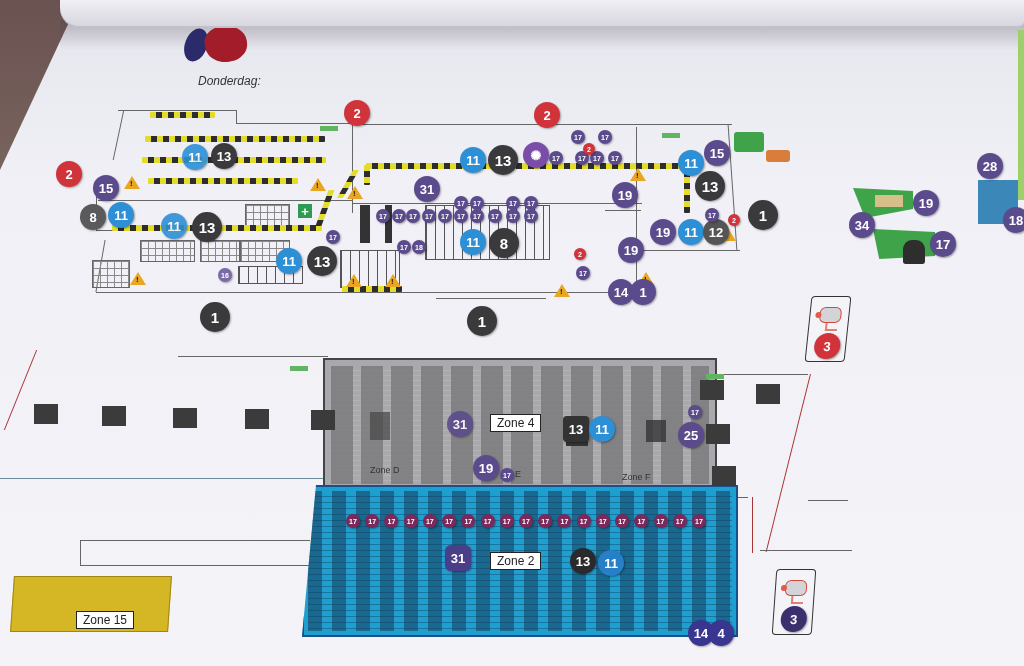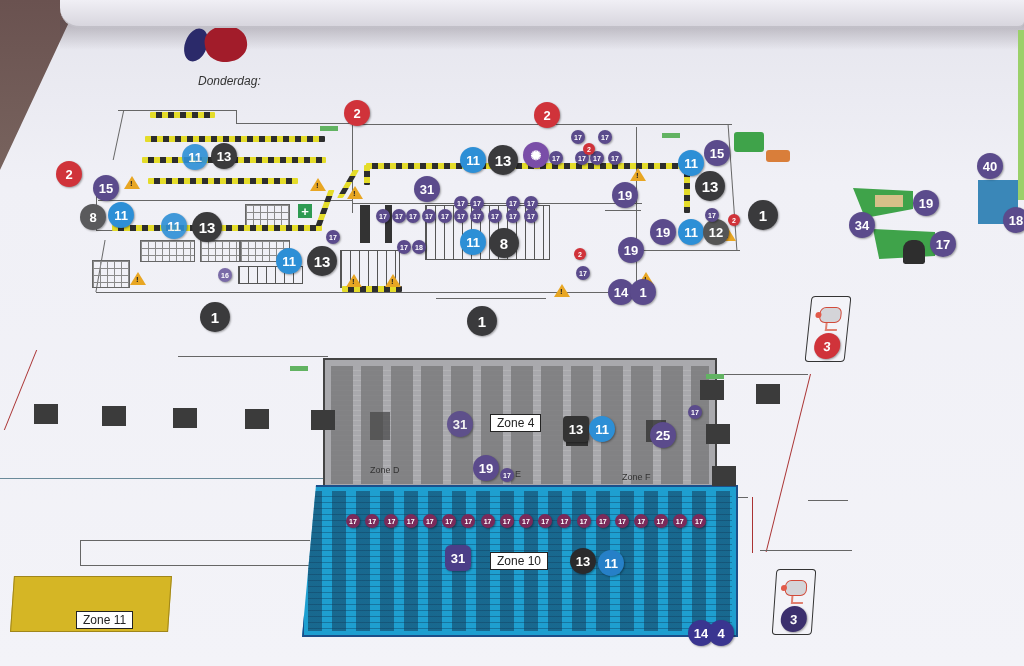--- a/index.html
+++ b/index.html
@@ -287,21 +287,21 @@
   <div class="container-img" style="left:766px;top:150px;width:24px;height:12px;background:#d97e3a;border-radius:3px;"></div>
 </div>
 
 <div>
   <div class="container-img green-container" style="left:853px;top:188px;width:60px;height:30px;clip-path:polygon(0 0,100% 10%,100% 70%,20% 100%);"></div>
   <div class="container-img" style="left:875px;top:195px;width:28px;height:12px;background:#d6c089;"></div>
   <div class="container-img green-container" style="left:873px;top:229px;width:62px;height:30px;clip-path:polygon(0 0,100% 10%,100% 90%,10% 100%);"></div>
   <div class="container-img" style="left:903px;top:240px;width:22px;height:24px;background:#2e2e2e;border-radius:40% 40% 10% 10%;"></div>
   <div class="container-img" style="left:978px;top:180px;width:40px;height:44px;background:#3a87b8;"></div>
 
-  <div class="marker m-md" style="left:977px;top:153px;background:#5b4b8c;">40</div>
+  <div class="marker m-md" style="left:977px;top:153px;background:#5b4b8c;">28</div>
   <div class="marker m-md" style="left:913px;top:190px;background:#5b4b8c;">19</div>
   <div class="marker m-md" style="left:849px;top:212px;background:#5b4b8c;">34</div>
   <div class="marker m-md" style="left:930px;top:231px;background:#5b4b8c;">17</div>
   <div class="marker m-md" style="left:1003px;top:207px;background:#5b4b8c;">18</div>
 </div>
 
 <div class="camera-card" style="left:808px;top:296px;transform:skewX(-6deg);">
   <div class="cam"></div>
   <div class="marker m-md" style="left:7px;top:36px;background:#d0333a;">3</div>
 </div>
@@ -342,29 +342,29 @@
   <div class="zone-label" style="left:490px;top:414px;">Zone 4</div>
   <div class="sub-label" style="left:370px;top:465px;">Zone D</div>
   <div class="sub-label" style="left:515px;top:469px;">E</div>
   <div class="sub-label" style="left:622px;top:472px;">Zone F</div>
   <div style="position:absolute;left:370px;top:412px;width:20px;height:28px;background:#444;opacity:0.7;z-index:5;"></div>
   <div style="position:absolute;left:566px;top:418px;width:22px;height:28px;background:#333;z-index:5;"></div>
   <div style="position:absolute;left:646px;top:420px;width:20px;height:22px;background:#333;opacity:0.8;z-index:5;"></div>
   <div class="marker m-md" style="left:447px;top:411px;background:#5b4b8c;opacity:0.9;">31</div>
   <div class="marker m-md" style="left:563px;top:416px;background:#333;border-radius:4px;">13</div>
   <div class="marker m-md" style="left:589px;top:416px;background:#2d8fd6;">11</div>
-  <div class="marker m-md" style="left:650px;top:422px;background:#5b4b8c;">25</div>
+  <div class="marker m-md" style="left:678px;top:422px;background:#5b4b8c;">25</div>
   <div class="marker m-md" style="left:473px;top:455px;background:#5b4b8c;">19</div>
   <div class="marker m-sm" style="left:500px;top:468px;background:#5b4b8c;">17</div>
   <div class="marker m-sm" style="left:688px;top:405px;background:#5b4b8c;">17</div>
 
   <div class="zone10">
     <div class="racks"></div>
   </div>
-  <div class="zone-label" style="left:490px;top:552px;">Zone 10</div>
+  <div class="zone-label" style="left:490px;top:552px;">Zone 2</div>
   <div id="zone10-row" style="position:absolute;left:346px;top:514px;width:360px;height:14px;z-index:8;display:flex;justify-content:space-between;">
       <div class="marker m-sm" style="position: relative; background: rgb(122, 42, 90);">17</div>
       <div class="marker m-sm" style="position: relative; background: rgb(122, 42, 90);">17</div>
       <div class="marker m-sm" style="position: relative; background: rgb(122, 42, 90);">17</div>
       <div class="marker m-sm" style="position: relative; background: rgb(122, 42, 90);">17</div>
       <div class="marker m-sm" style="position: relative; background: rgb(122, 42, 90);">17</div>
       <div class="marker m-sm" style="position: relative; background: rgb(122, 42, 90);">17</div>
       <div class="marker m-sm" style="position: relative; background: rgb(122, 42, 90);">17</div>
       <div class="marker m-sm" style="position: relative; background: rgb(122, 42, 90);">17</div>
       <div class="marker m-sm" style="position: relative; background: rgb(122, 42, 90);">17</div>
@@ -379,14 +379,14 @@
       <div class="marker m-sm" style="position: relative; background: rgb(122, 42, 90);">17</div>
       <div class="marker m-sm" style="position: relative; background: rgb(122, 42, 90);">17</div>
     </div>
   <div class="marker m-md" style="left:445px;top:545px;background:#4b3e88;border-radius:6px;">31</div>
   <div class="marker m-md" style="left:570px;top:548px;background:#2a2a2c;">13</div>
   <div class="marker m-md" style="left:598px;top:550px;background:#2680c8;">11</div>
   <div class="marker m-md" style="left:688px;top:620px;background:#3a3590;">14</div>
   <div class="marker m-md" style="left:708px;top:620px;background:#3a3590;">4</div>
 
   <div class="zone11"></div>
-  <div class="zone-label" style="left:76px;top:611px;">Zone 11</div>
+  <div class="zone-label" style="left:76px;top:611px;">Zone 15</div>
 </div>
 
 </body></html>

